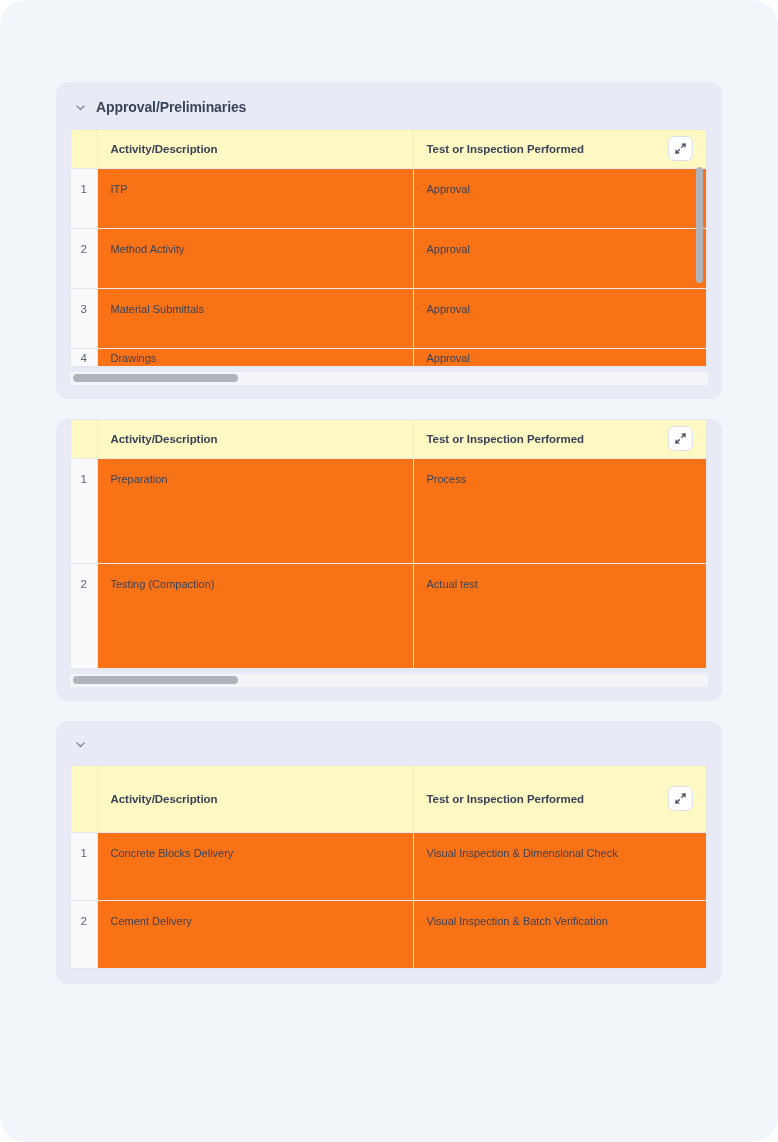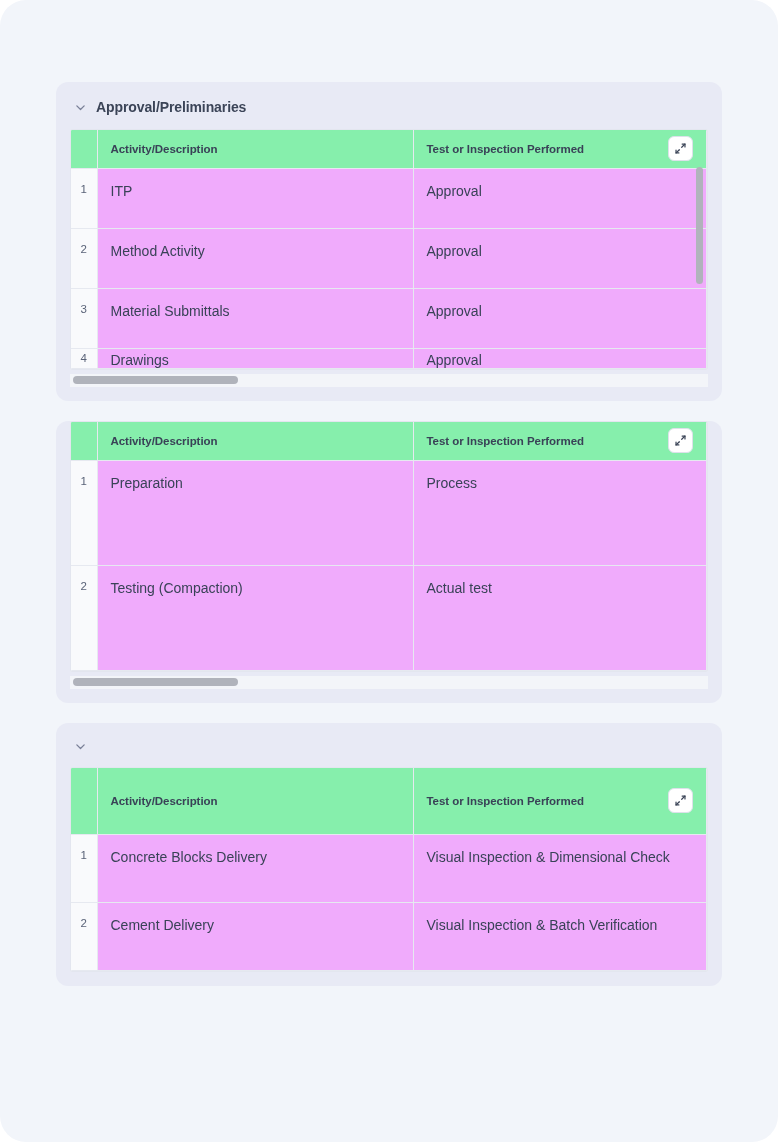--- a/index.html
+++ b/index.html
@@ -92,35 +92,35 @@
     border-bottom: 1px solid #e6e9f0;
     text-align: left;
     vertical-align: top;
   }
 
   .col-num  { width: 26px; }
   .col-act  { width: 316px; }
   .col-test { width: auto; }
 
   table.itp thead th {
-    background: #86efac;
+    background: #fef9c3;
     font-size: 11.5px;
     font-weight: bold;
     color: #394257;
     padding: 13px 0 13px 13px;
     letter-spacing: -0.05px;
     height: 37px;
   }
   table.itp thead th.col-num { padding-left: 0; }
 
   .section-card.tall thead th { height: 66px; vertical-align: middle; }
 
   table.itp tbody td {
-    background: #f0abfc;
-    font-size: 14px;
+    background: #f97316;
+    font-size: 11px;
     color: #394257;
     padding: 14px 0 0 13px;
   }
 
   table.itp tbody td.cell-num {
     background: #f9fafc;
     color: #5a6378;
     font-size: 11.5px;
     padding-left: 0;
     padding-top: 14px;

